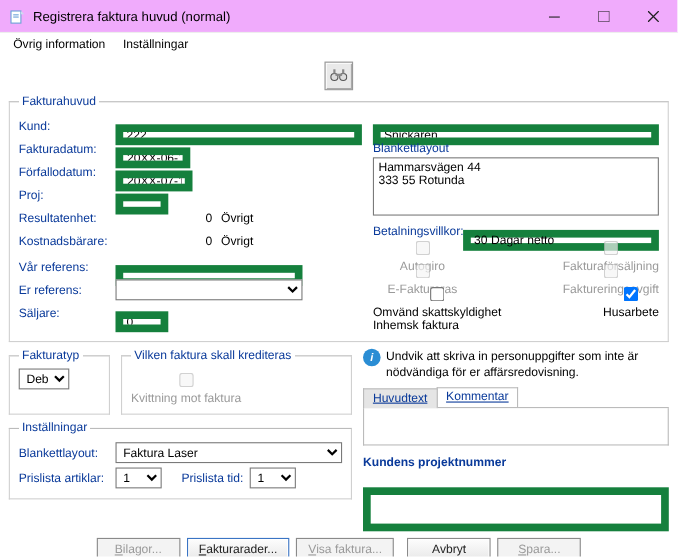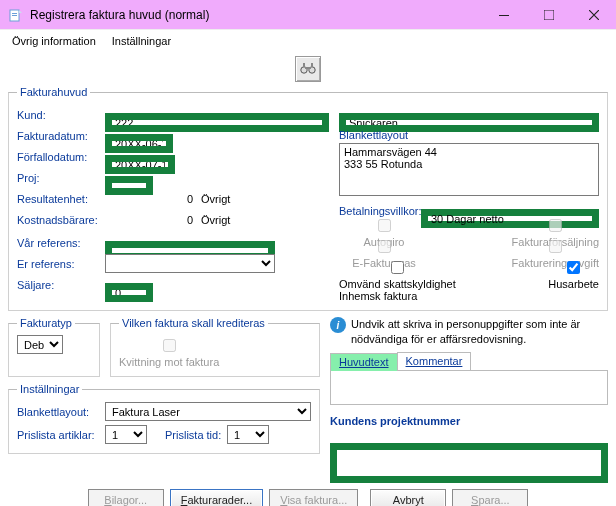--- a/index.html
+++ b/index.html
@@ -28,21 +28,21 @@
 .cb input { width: 13px; height: 13px; }
 .btn { border: 1px solid #8a8a8a; background: linear-gradient(#fdfdfd,#e7e7e7); height: 22px; font-size: 11px; font-family: inherit; padding: 0 10px; min-width: 76px; color: #222; box-shadow: inset 0 0 0 1px #fff; }
 .btn.disabled { color: #9a9a9a; box-shadow: none; background: #f3f3f3; }
 .btn.primary { border: 1px solid #3a74c4; }
 .cols { display: flex; gap: 10px; }
 .fh-left { width: 312px; }
 .fh-right { flex: 1; }
 .addrbox { border: 1px solid #7a7a7a; height: 53px; padding: 2px 4px; font-size: 11px; white-space: pre-line; }
 .tabs { display: flex; border-bottom: 1px solid #bbb; margin-top: 4px; }
 .tab { border: 1px solid #bbb; border-bottom: none; padding: 2px 8px 3px 8px; font-size: 11px; color: #0a3a9a; text-decoration: underline; background: #fff; margin-right: -1px; }
-.tab.active { background: #86efac; position: relative; top: 1px; }
+.tab.active { background: #e5e5e5; position: relative; top: 1px; }
 .tabbody { border: 1px solid #bbb; border-top: none; height: 34px; }
 .footer { display: flex; gap: 6px; justify-content: center; padding: 6px 10px 8px 10px; }
 .infoicon { width: 16px; height: 16px; border-radius: 50%; background: #2a8dd4; color: #fff; display: inline-flex; align-items: center; justify-content: center; font-style: italic; font-weight: bold; font-size: 10px; margin-right: 5px; flex-shrink: 0; }
 .u { text-decoration: underline; }
 .midrow { display: flex; gap: 10px; }
 .midleft { width: 312px; }
 .midright { flex: 1; }
 .three { display: flex; gap: 10px; }
 .w-full{width:100%;}
 .mw-186{min-width:186px;}

